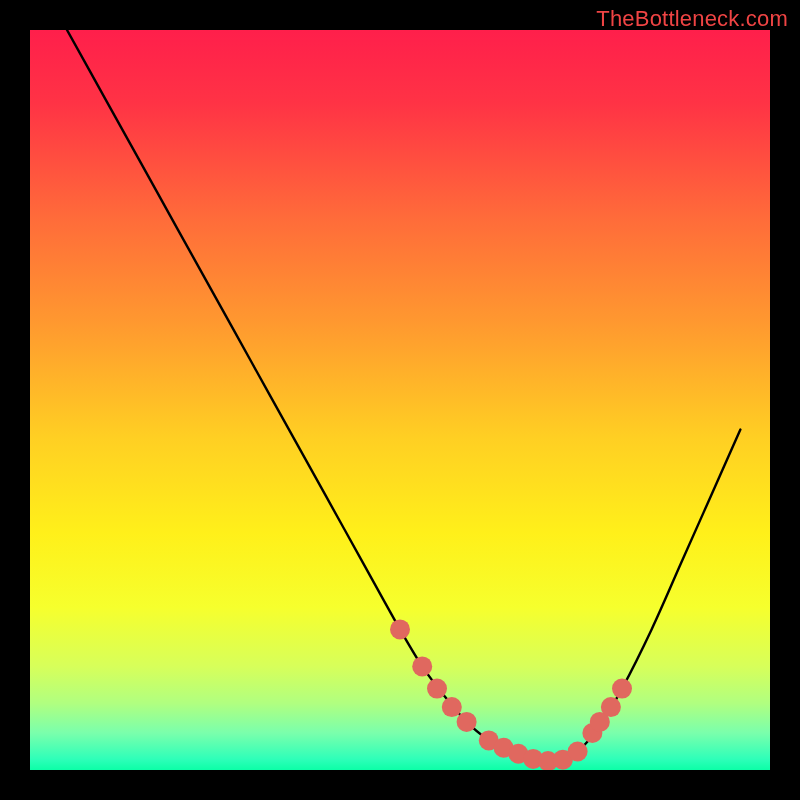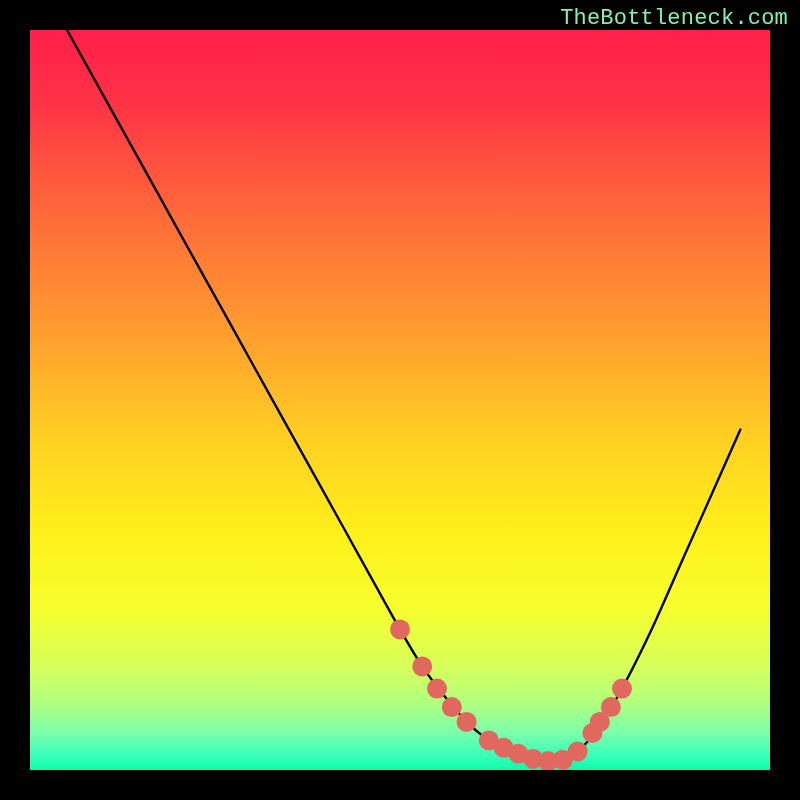--- a/index.html
+++ b/index.html
@@ -22,25 +22,24 @@
     position: absolute;
     top: 30px;
     left: 30px;
     width: 740px;
     height: 740px;
   }
   .watermark {
     position: absolute;
     top: 6px;
     right: 12px;
-    color: #86efac;
+    color: #ef4444;
     font-size: 22px;
     font-weight: 500;
     letter-spacing: 0.2px;
-    font-family: Liberation Mono, monospace;
   }
   svg { display: block; }
 </style>
 </head>
 <body>
 
 <div class="frame">
 
   <div class="watermark">TheBottleneck.com</div>
 

